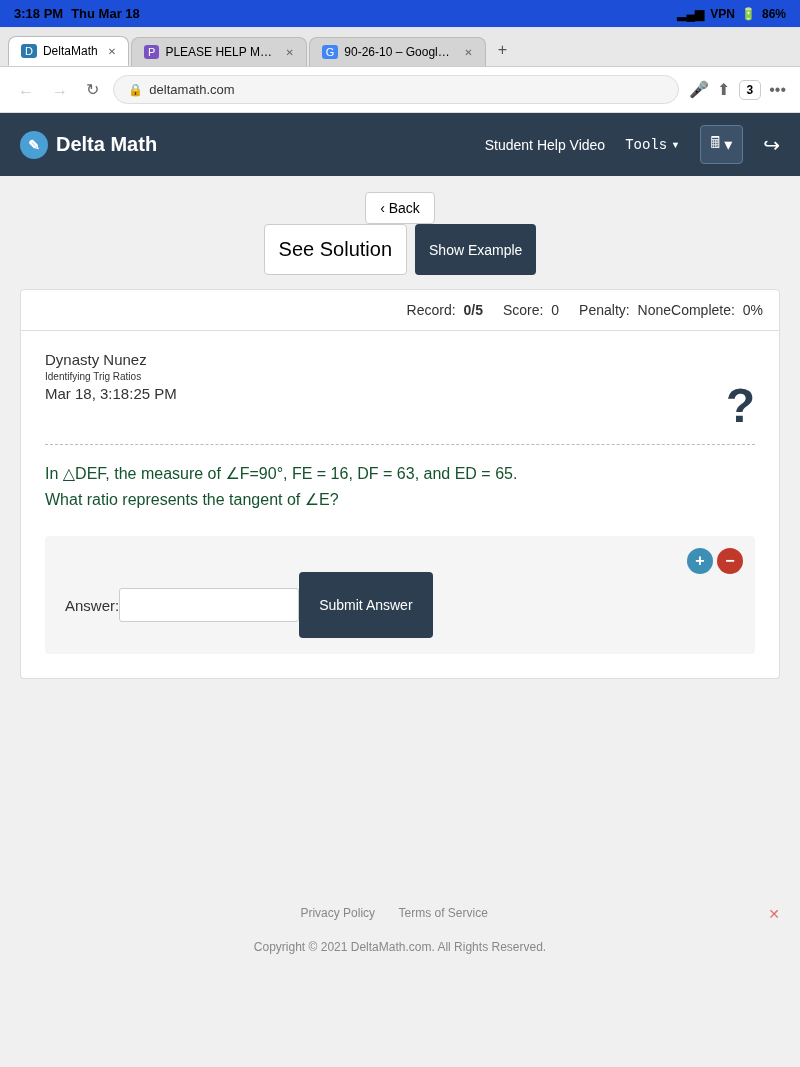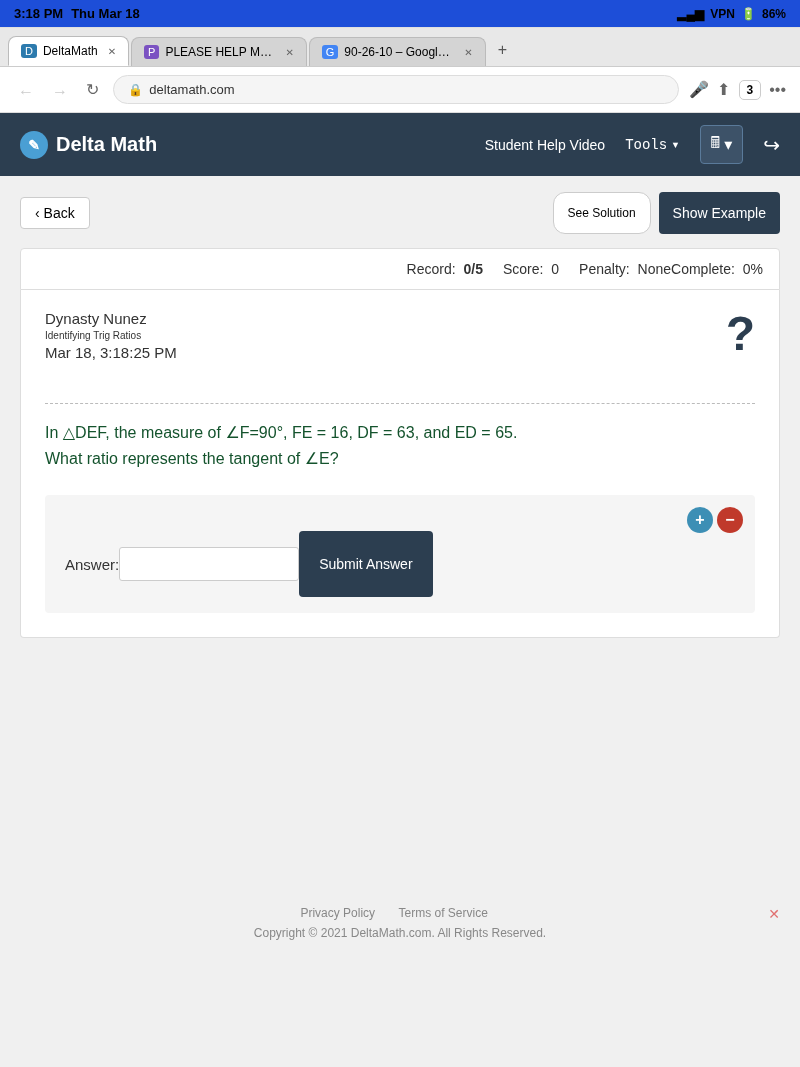--- a/index.html
+++ b/index.html
@@ -134,27 +134,28 @@
       background: #f0f0f0;
       min-height: 700px;
     }
 
     
     .toolbar {
       display: flex;
       justify-content: space-between;
       align-items: center;
       margin-bottom: 14px;
+      flex-direction: column;
     }
     .back-btn {
       background: white; border: 1px solid #ccc; border-radius: 4px; padding: 7px 14px; font-size: 14px; cursor: pointer; display: flex; align-items: center; gap: 5px;
     }
     .toolbar-right { display: flex; gap: 8px; }
     .see-solution-btn {
-      background: white; border: 1px solid #ccc; border-radius: 12px; padding: 13px 14px; font-size: 12px; cursor: pointer;
+      background: white; border: 1px solid #ccc; border-radius: 4px; padding: 13px 14px; font-size: 20px; cursor: pointer;
     }
     .show-example-btn {
       background: #2c3e50; color: white; border: none; border-radius: 4px; padding: 7px 14px; font-size: 14px; cursor: pointer;
     }
 
     
     .score-bar {
       background: white;
       border: 1px solid #ddd;
       border-radius: 4px 4px 0 0;
@@ -187,21 +188,21 @@
     .divider {
       border: none;
       border-top: 1px dashed #bbb;
       margin: 14px 0;
     }
 
     
     .problem-header {
       display: flex;
       justify-content: space-between;
-      align-items: flex-start;
+      align-items: flex-end;
     }
     .help-icon {
       font-size: 48px;
       color: #2c3e50;
       font-weight: 900;
       line-height: 1;
     }
 
     
     .question-text {
@@ -264,21 +265,21 @@
     }
 
     
     .footer {
       text-align: center;
       padding: 30px 20px 16px;
       color: #888;
       font-size: 12px;
       background: #f0f0f0;
     }
-    .footer-links { margin-bottom: 6px; }
+    .footer-links { margin-bottom: 20px; }
     .footer-links a { color: #888; text-decoration: none; margin: 0 10px; }
     .footer-close {
       float: right;
       color: #e07070;
       font-size: 14px;
       cursor: pointer;
     }
   </style>
 </head>
 <body>

